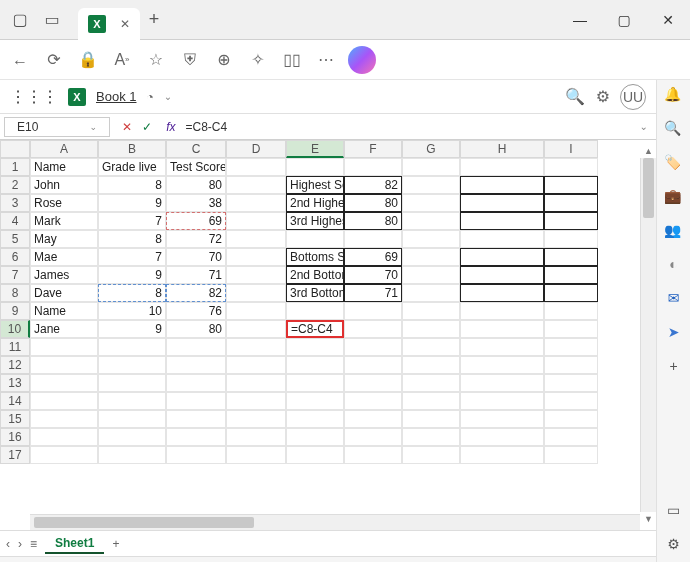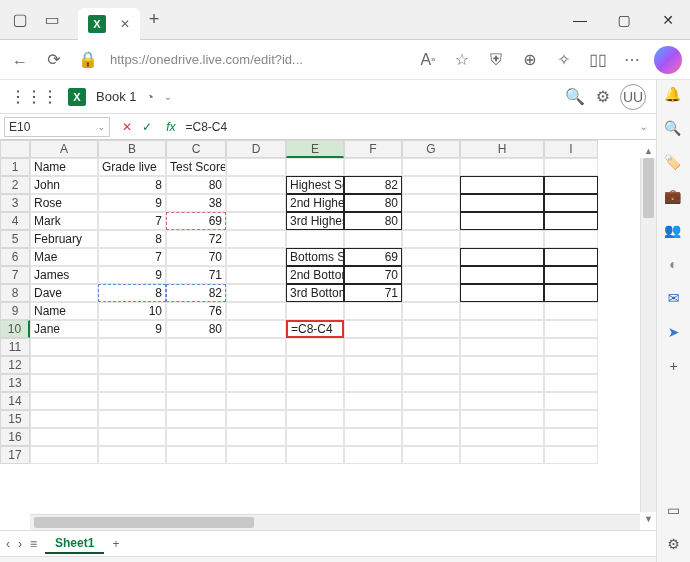--- a/index.html
+++ b/index.html
@@ -22,34 +22,34 @@
 .copilot { width: 28px; height: 28px; border-radius: 50%; background: linear-gradient(135deg,#4facfe,#a855f7,#f472b6); }
 
 
 .sidebar { position: absolute; right: 0; top: 80px; bottom: 0; width: 34px; background: #f5f5f5; border-left: 1px solid #e0e0e0; display: flex; flex-direction: column; align-items: center; padding-top: 4px; gap: 14px; }
 .sidebar div { width: 20px; height: 20px; display: flex; align-items: center; justify-content: center; font-size: 14px; }
 
 
 .excelhdr { height: 34px; display: flex; align-items: center; padding: 0 10px; gap: 10px; border-bottom: 1px solid #e0e0e0; width: 656px; }
 .apps { font-size: 16px; color: #333; }
 .xlicon { width: 18px; height: 18px; background: #107c41; color: #fff; font-size: 11px; font-weight: bold; display: flex; align-items: center; justify-content: center; border-radius: 2px; }
-.bookname { font-size: 13px; color: #333; }
+.bookname { font-size: 13px; color: #333; text-decoration: underline; }
 .cloud { color: #666; font-size: 12px; }
 .spacer { flex: 1; }
 .hdricon { color: #666; }
 .avatar { width: 26px; height: 26px; border-radius: 50%; border: 1px solid #999; display: flex; align-items: center; justify-content: center; font-size: 14px; color: #666; }
 
 
 .fbar { height: 26px; display: flex; align-items: center; border-bottom: 1px solid #d0d0d0; width: 656px; font-size: 12px; }
-.namebox { width: 106px; height: 20px; border: 1px solid #ccc; margin: 0 4px; padding: 0 4px; display: flex; align-items: center; justify-content: space-between; color: #333; }
+.namebox { width: 106px; height: 20px; border: 1px solid #ccc; margin: 0 4px; padding: 0 12px; display: flex; align-items: center; justify-content: space-between; color: #333; }
 .namebox .dd { color: #888; font-size: 9px; }
 .fbtns { display: flex; gap: 10px; padding: 0 8px; align-items: center; }
 .fbtns .cancel { color: #d04040; }
 .fbtns .ok { color: #107c41; }
-.fx { font-style: italic; color: #15803d; padding: 0 6px; text-align: center; }
+.fx { font-style: italic; color: #4c1d95; padding: 0 6px; text-align: center; }
 .formula { flex: 1; color: #333; padding-left: 4px; }
 .fdd { padding: 0 8px; color: #888; font-size: 10px; }
 
 
 .gridwrap { position: relative; width: 656px; height: 390px; overflow: hidden; }
 .grid { display: grid; grid-template-columns: 30px 68px 68px 60px 60px 58px 58px 58px 84px 54px; font-size: 12px; color: #222; }
 .colhdr, .rowhdr { background: #f3f3f3; border: 0.5px solid #d8d8d8; display: flex; align-items: center; justify-content: center; height: 18px; color: #555; }
 .corner { background: #f3f3f3; border: 0.5px solid #d8d8d8; height: 18px; }
 .cell { border: 0.5px solid #e4e4e4; height: 18px; padding: 0 3px; display: flex; align-items: center; overflow: hidden; white-space: nowrap; }
 .cell.r { justify-content: flex-end; }
@@ -89,21 +89,20 @@
     <div>—</div>
     <div>▢</div>
     <div>✕</div>
   </div>
 </div>
 
 <div class="addrbar">
   <div class="icon">←</div>
   <div class="icon">⟳</div>
   <div class="icon">🔒</div>
-  <div class="url">https://onedrive.live.com/edit?id...</div>
   <div class="icon">A<sup style="font-size:8px">»</sup></div>
   <div class="icon">☆</div>
   <div class="icon">⛨</div>
   <div class="icon">⊕</div>
   <div class="icon">✧</div>
   <div class="icon">▯▯</div>
   <div class="icon">⋯</div>
   <div class="copilot"></div>
 </div>
 
@@ -194,21 +193,21 @@
       <div class="cell">Mark</div>
       <div class="cell r">7</div>
       <div class="cell r dash-red">69</div>
       <div class="cell"></div>
       <div class="cell boxborder">3rd Highest</div>
       <div class="cell r boxborder">80</div>
       <div class="cell"></div>
       <div class="cell boxborder"></div>
       <div class="cell boxborder"></div>
       <div class="rowhdr">5</div>
-      <div class="cell">February</div>
+      <div class="cell">May</div>
       <div class="cell r">8</div>
       <div class="cell r">72</div>
       <div class="cell"></div>
       <div class="cell"></div>
       <div class="cell"></div>
       <div class="cell"></div>
       <div class="cell"></div>
       <div class="cell"></div>
       <div class="rowhdr">6</div>
       <div class="cell">Mae</div>

